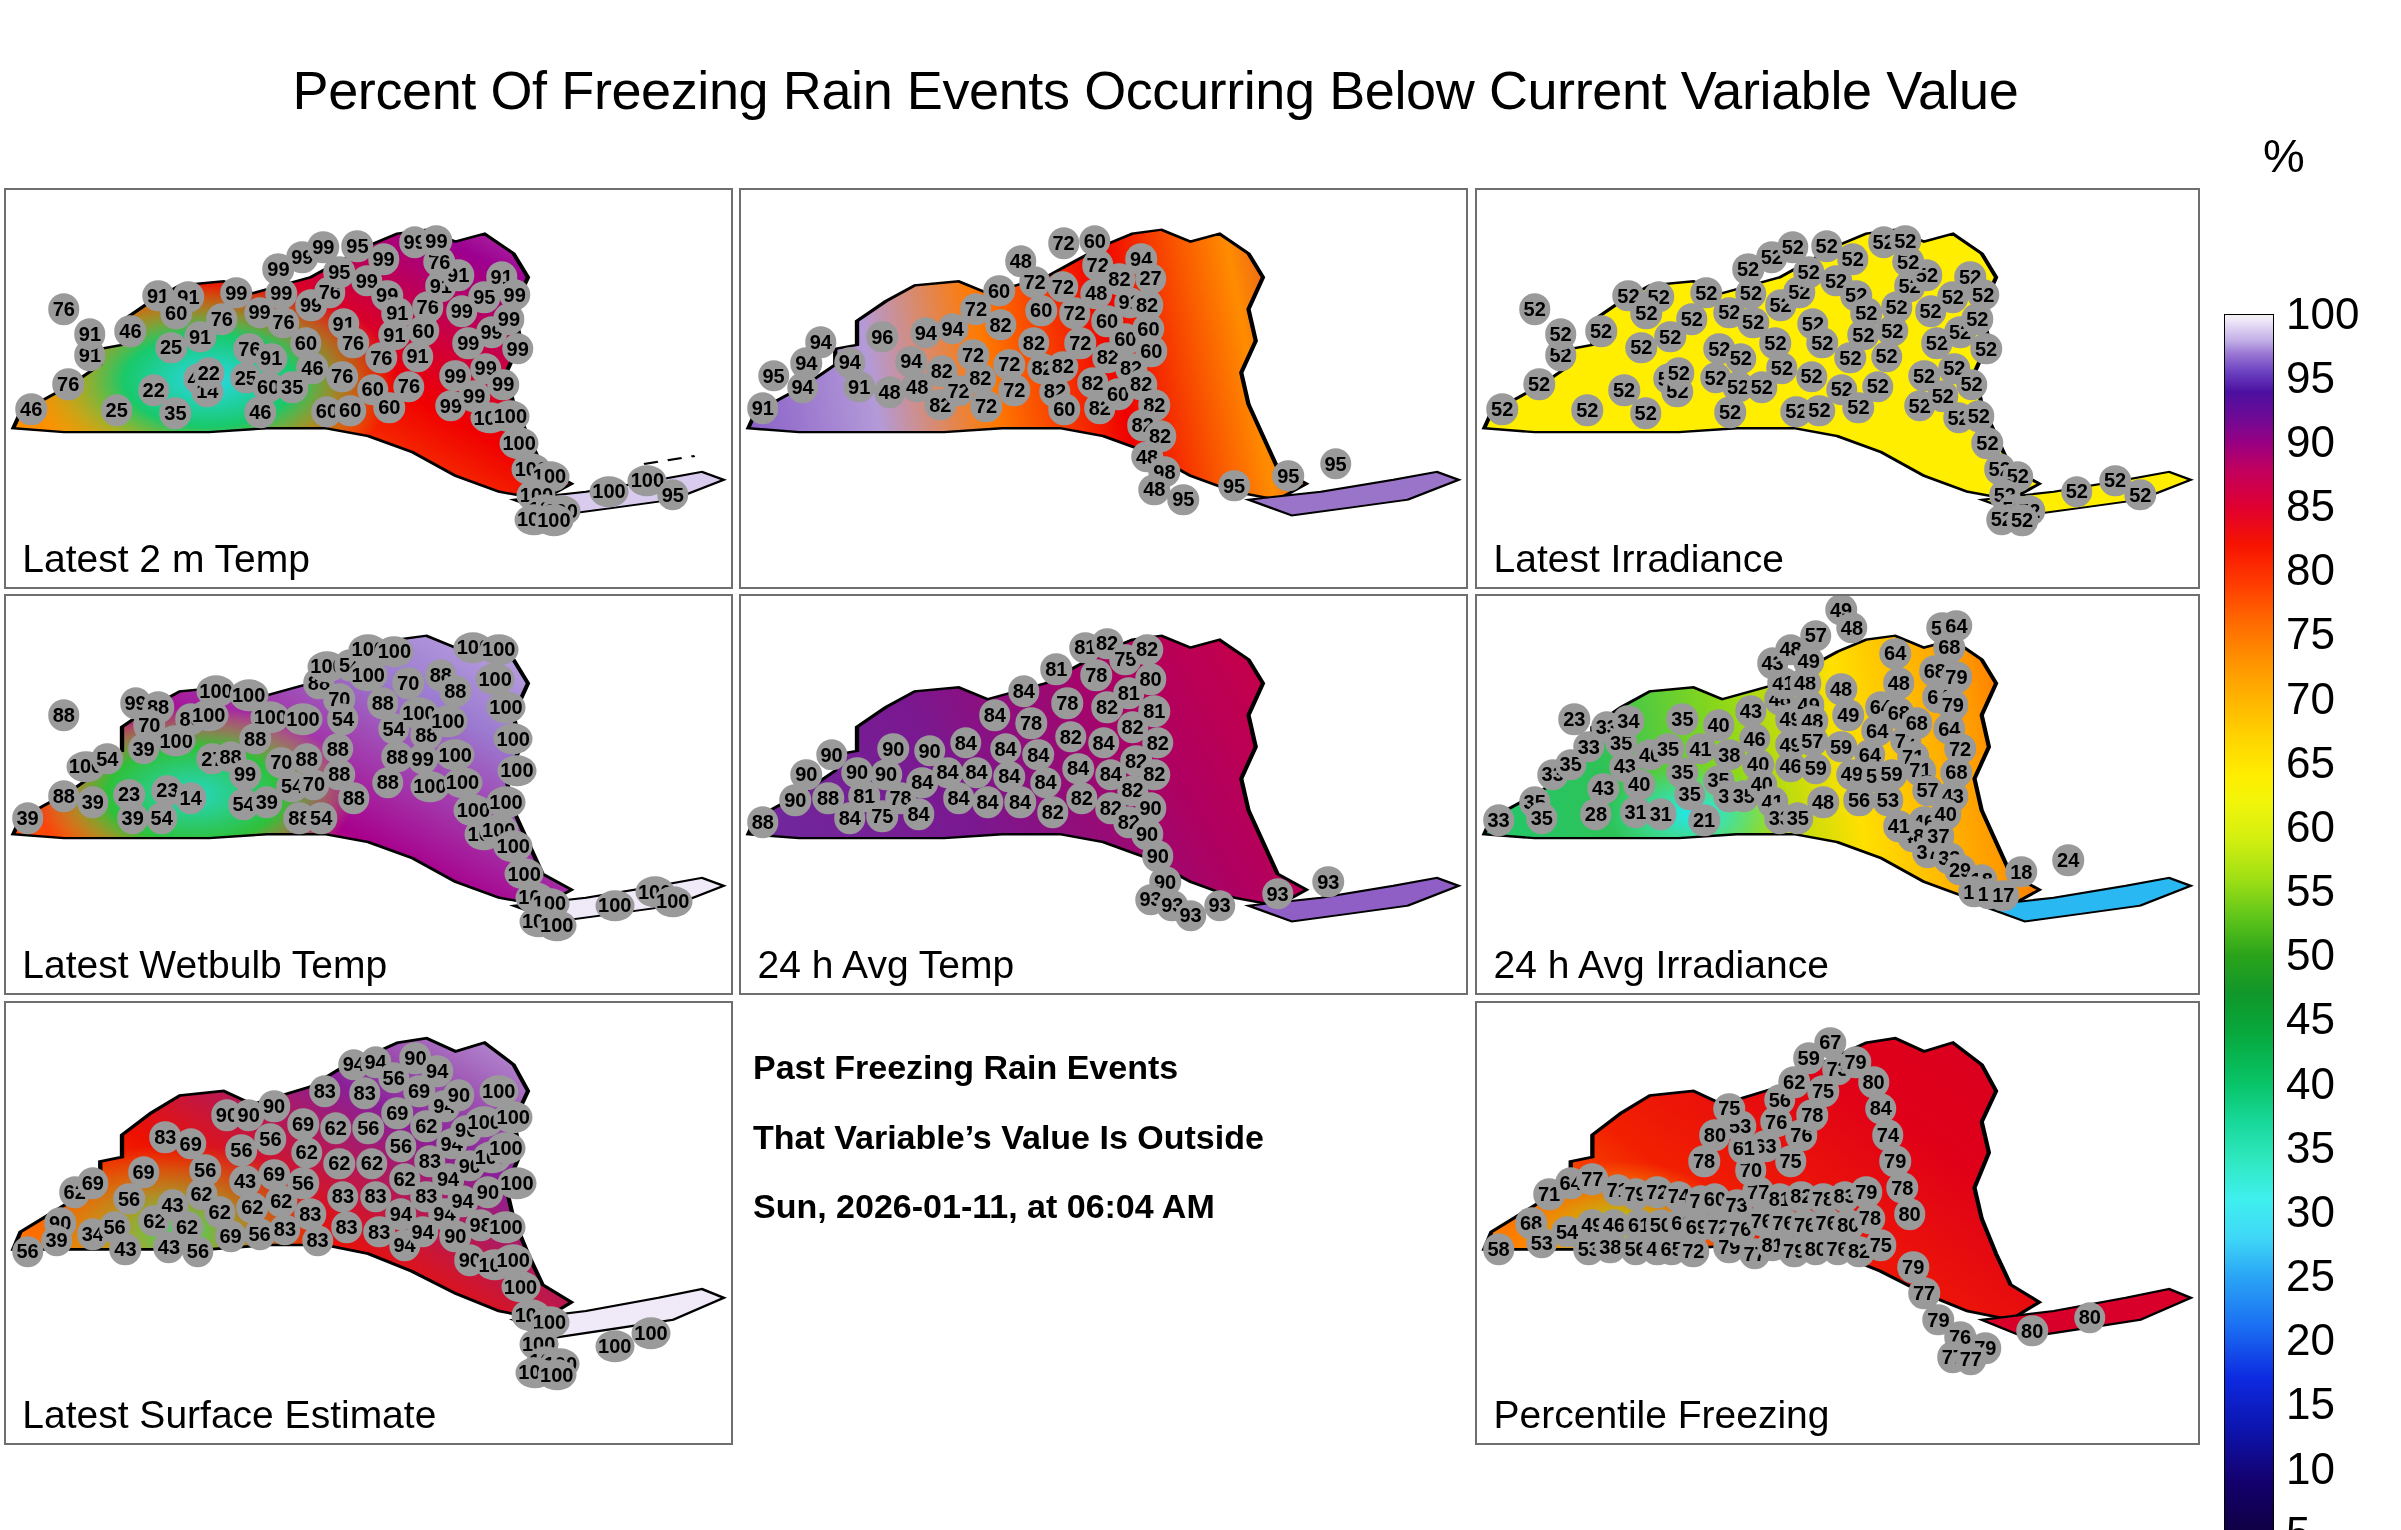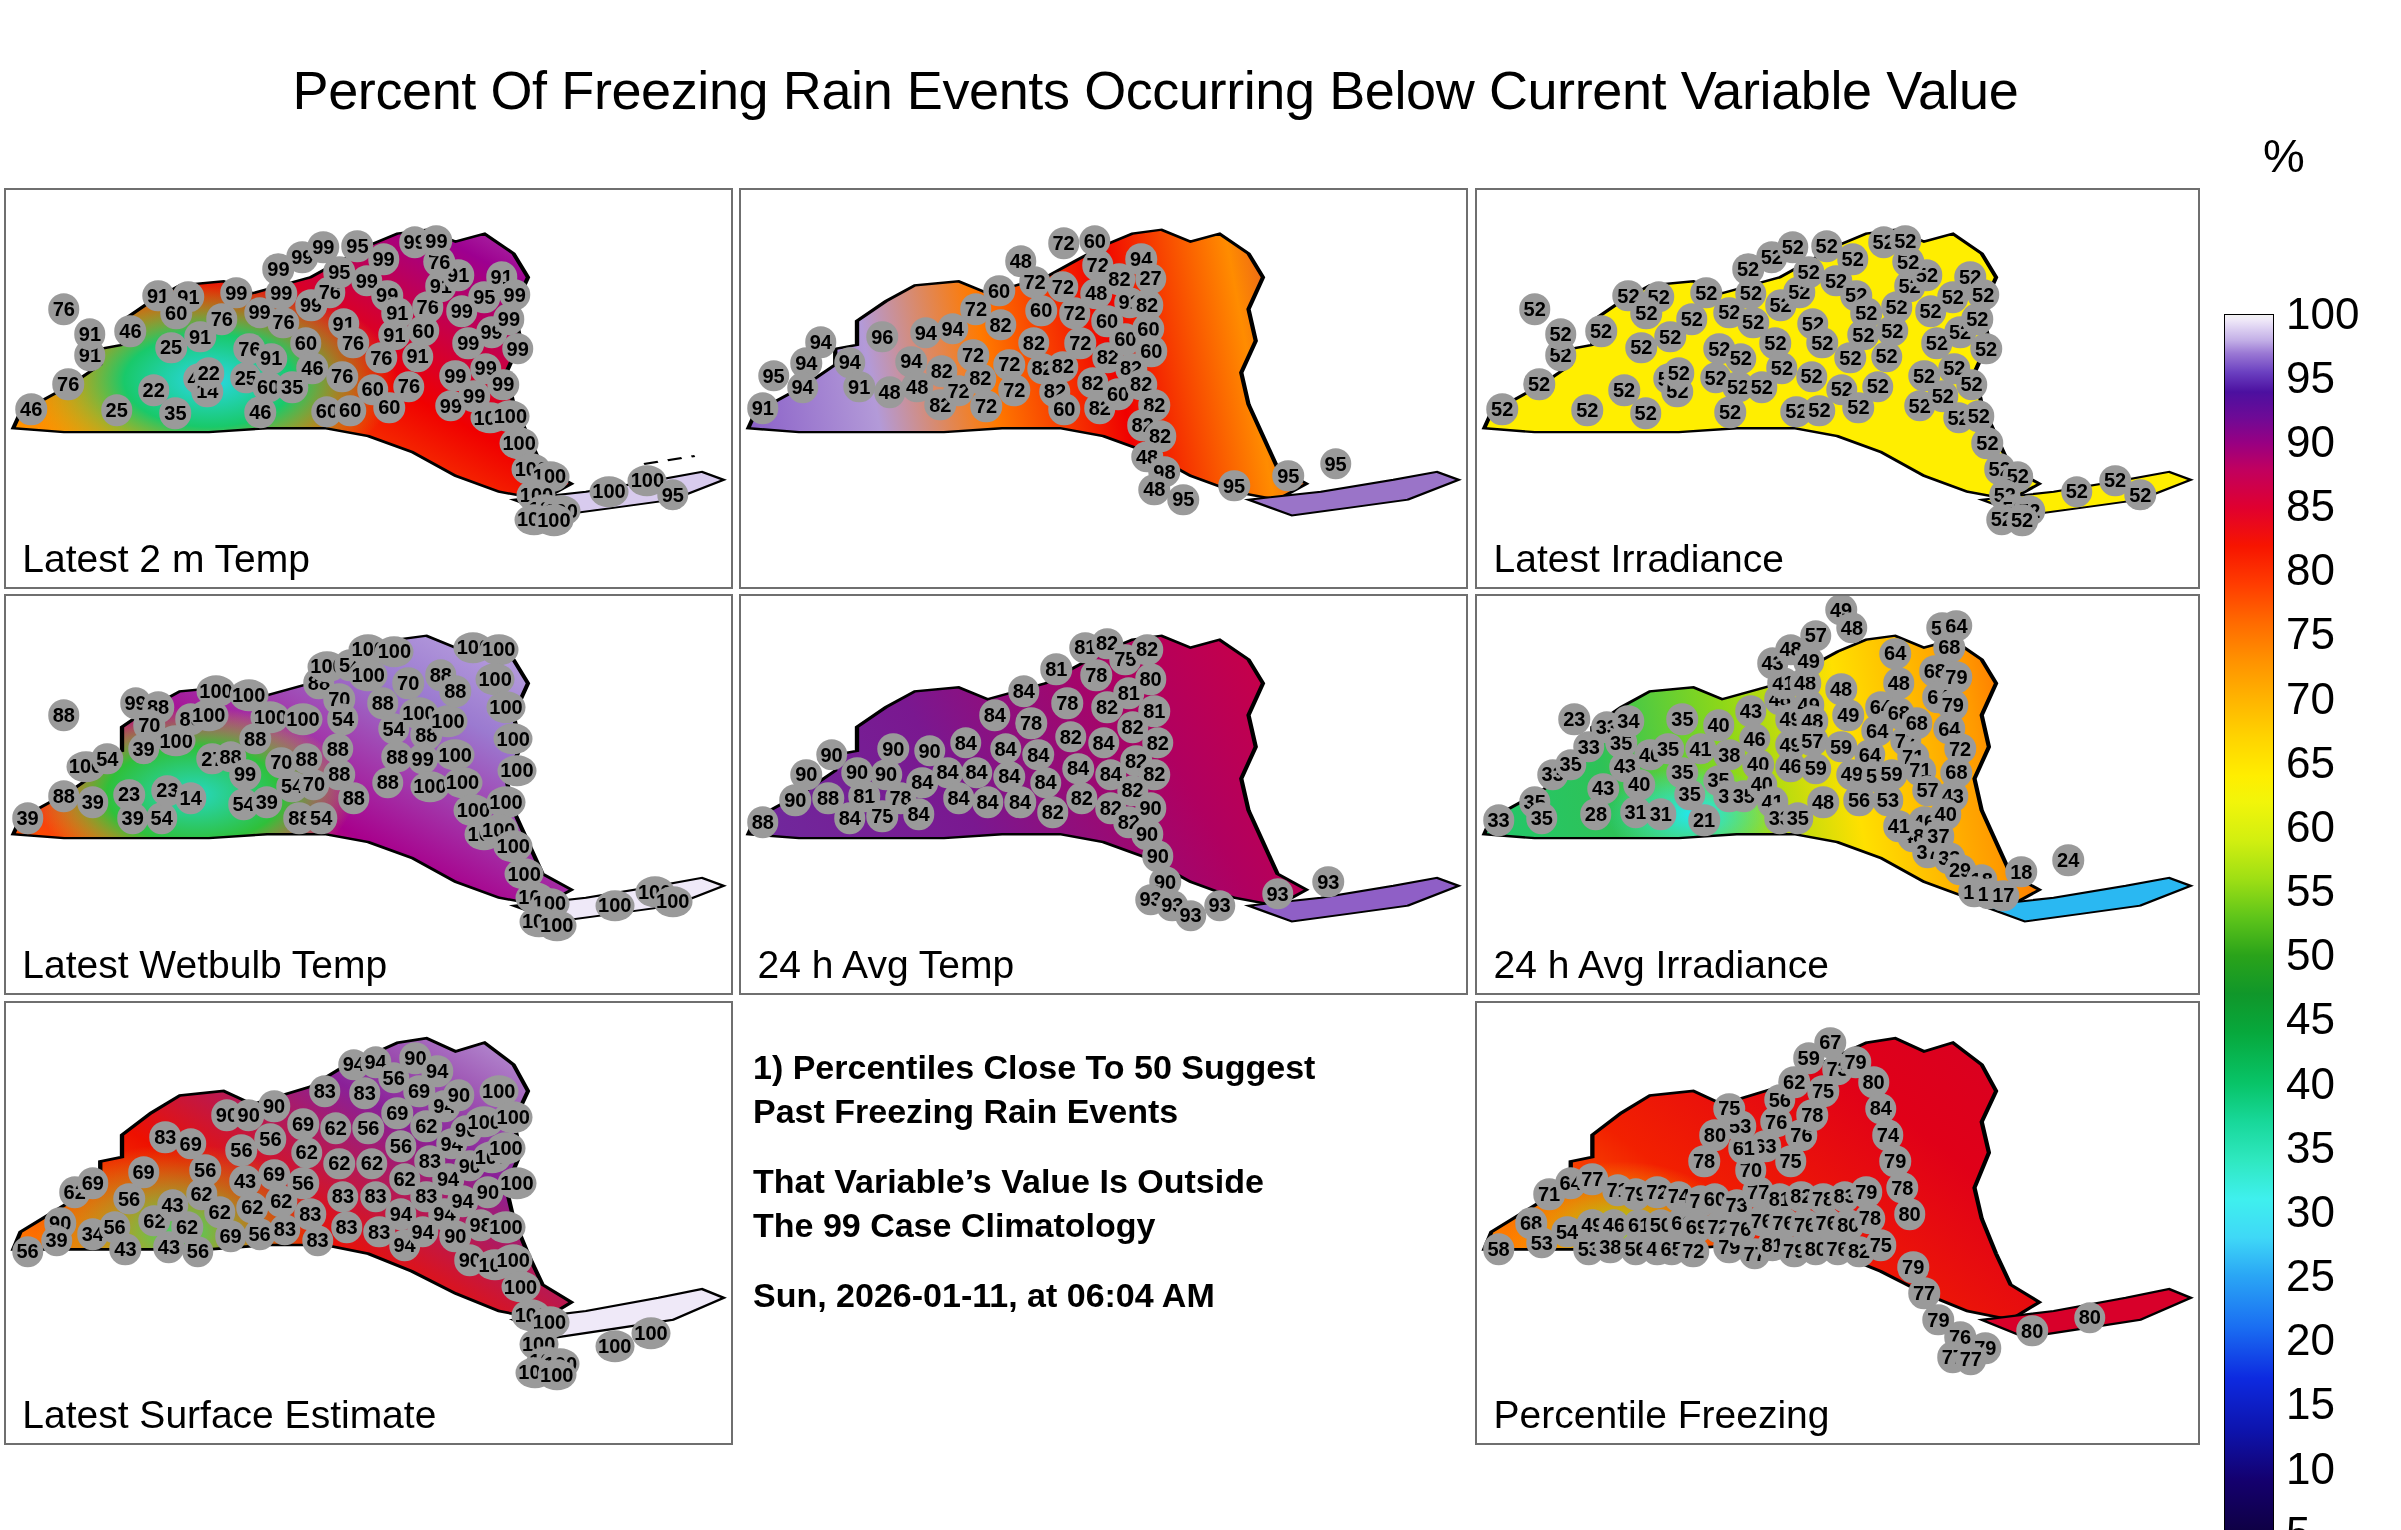--- a/index.html
+++ b/index.html
@@ -843,25 +843,23 @@
         <div class="stn w3" style="left: 76.5%; top: 82%;">100</div>
         <div class="stn w3" style="left: 73%; top: 84%;">100</div>
         <div class="stn w3" style="left: 76%; top: 84.5%;">100</div>
         <div class="stn w3" style="left: 84%; top: 78%;">100</div>
         <div class="stn w3" style="left: 89%; top: 75%;">100</div>
       </div>
     <div class="panel-label">Latest Surface Estimate</div>
   </div>
 
   <div id="notes">
-    <p>1) Percentiles Close To 50 Suggest</p>
     <p>Past Freezing Rain Events</p>
     <div class="gap"></div>
     <p>That Variable’s Value Is Outside</p>
-    <p>The 99 Case Climatology</p>
     <div class="gap"></div>
     <p>Sun, 2026-01-11, at 06:04 AM</p>
   </div>
 
   <div class="panel" style="left:1475px;top:1001px;width:725px;height:444px;">
     <div class="mapwrap">
       <svg class="mapsvg" viewBox="0 0 100 100" preserveAspectRatio="none">
         <defs>
           <radialGradient id="g8a" cx="20%" cy="52%" r="16%">
             <stop offset="0%" stop-color="#8fd820"></stop>

